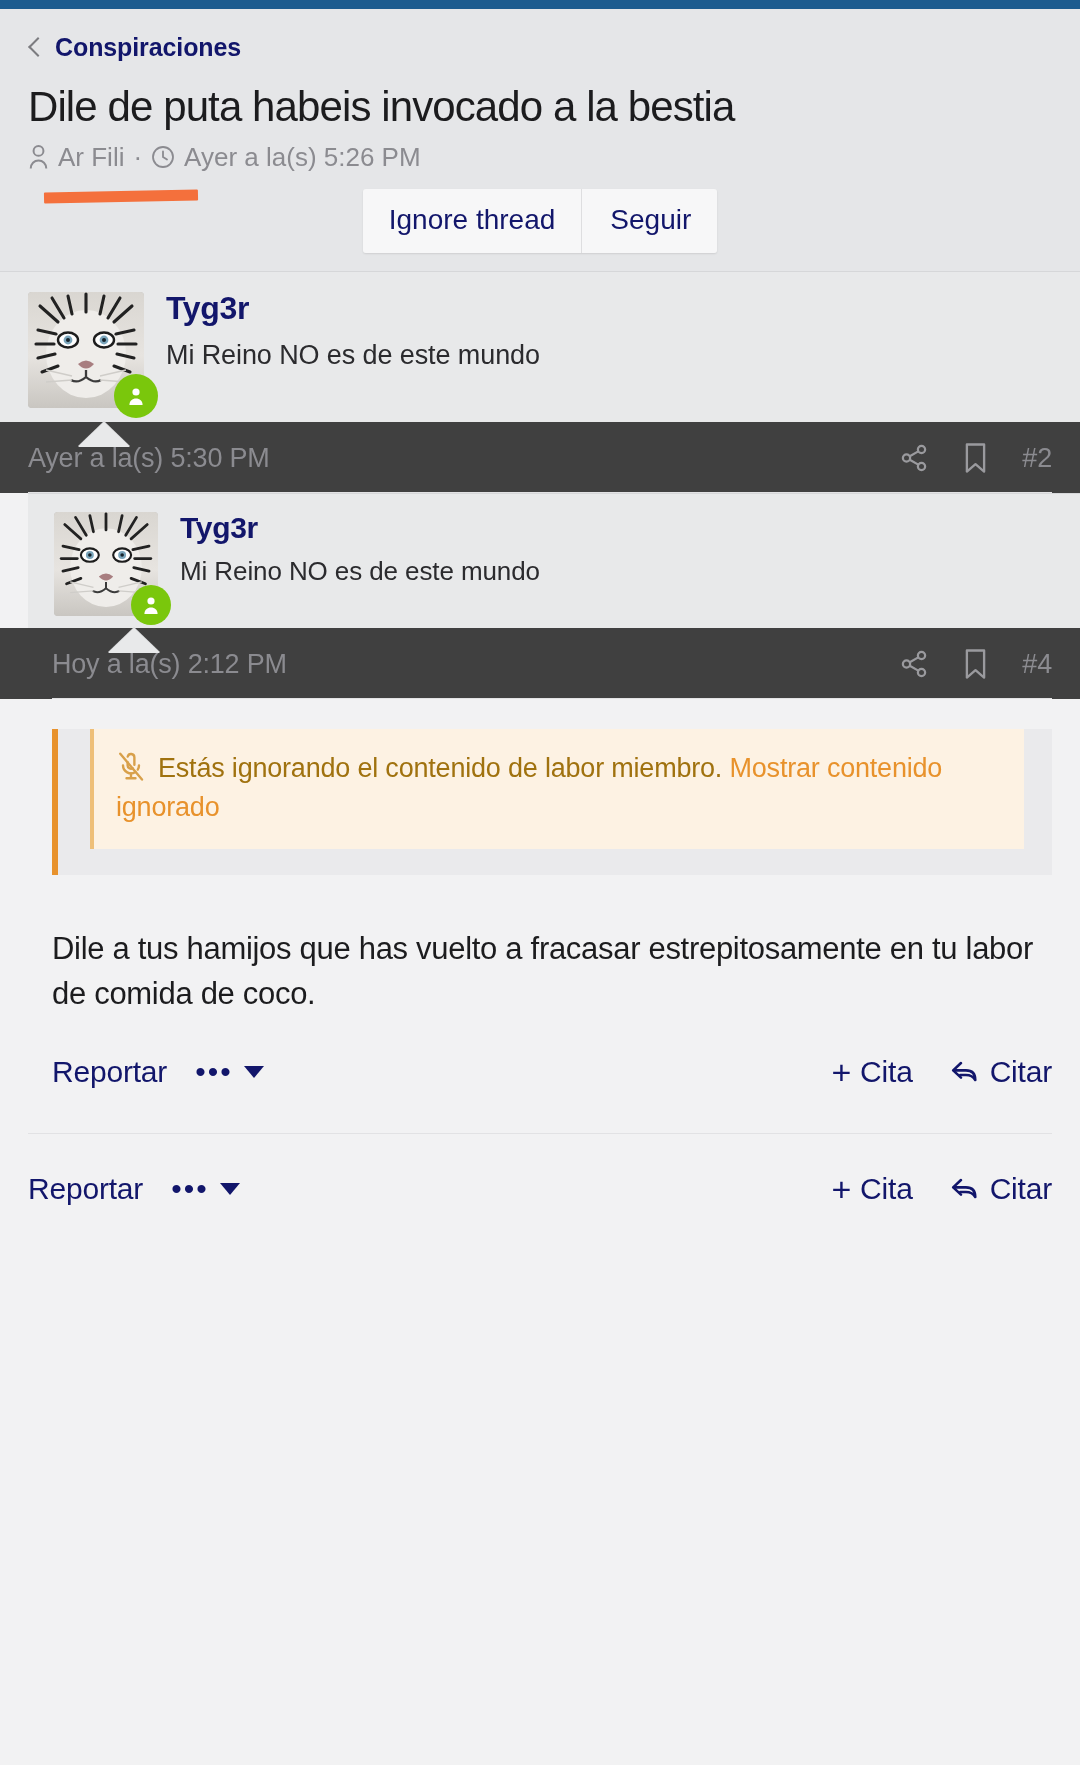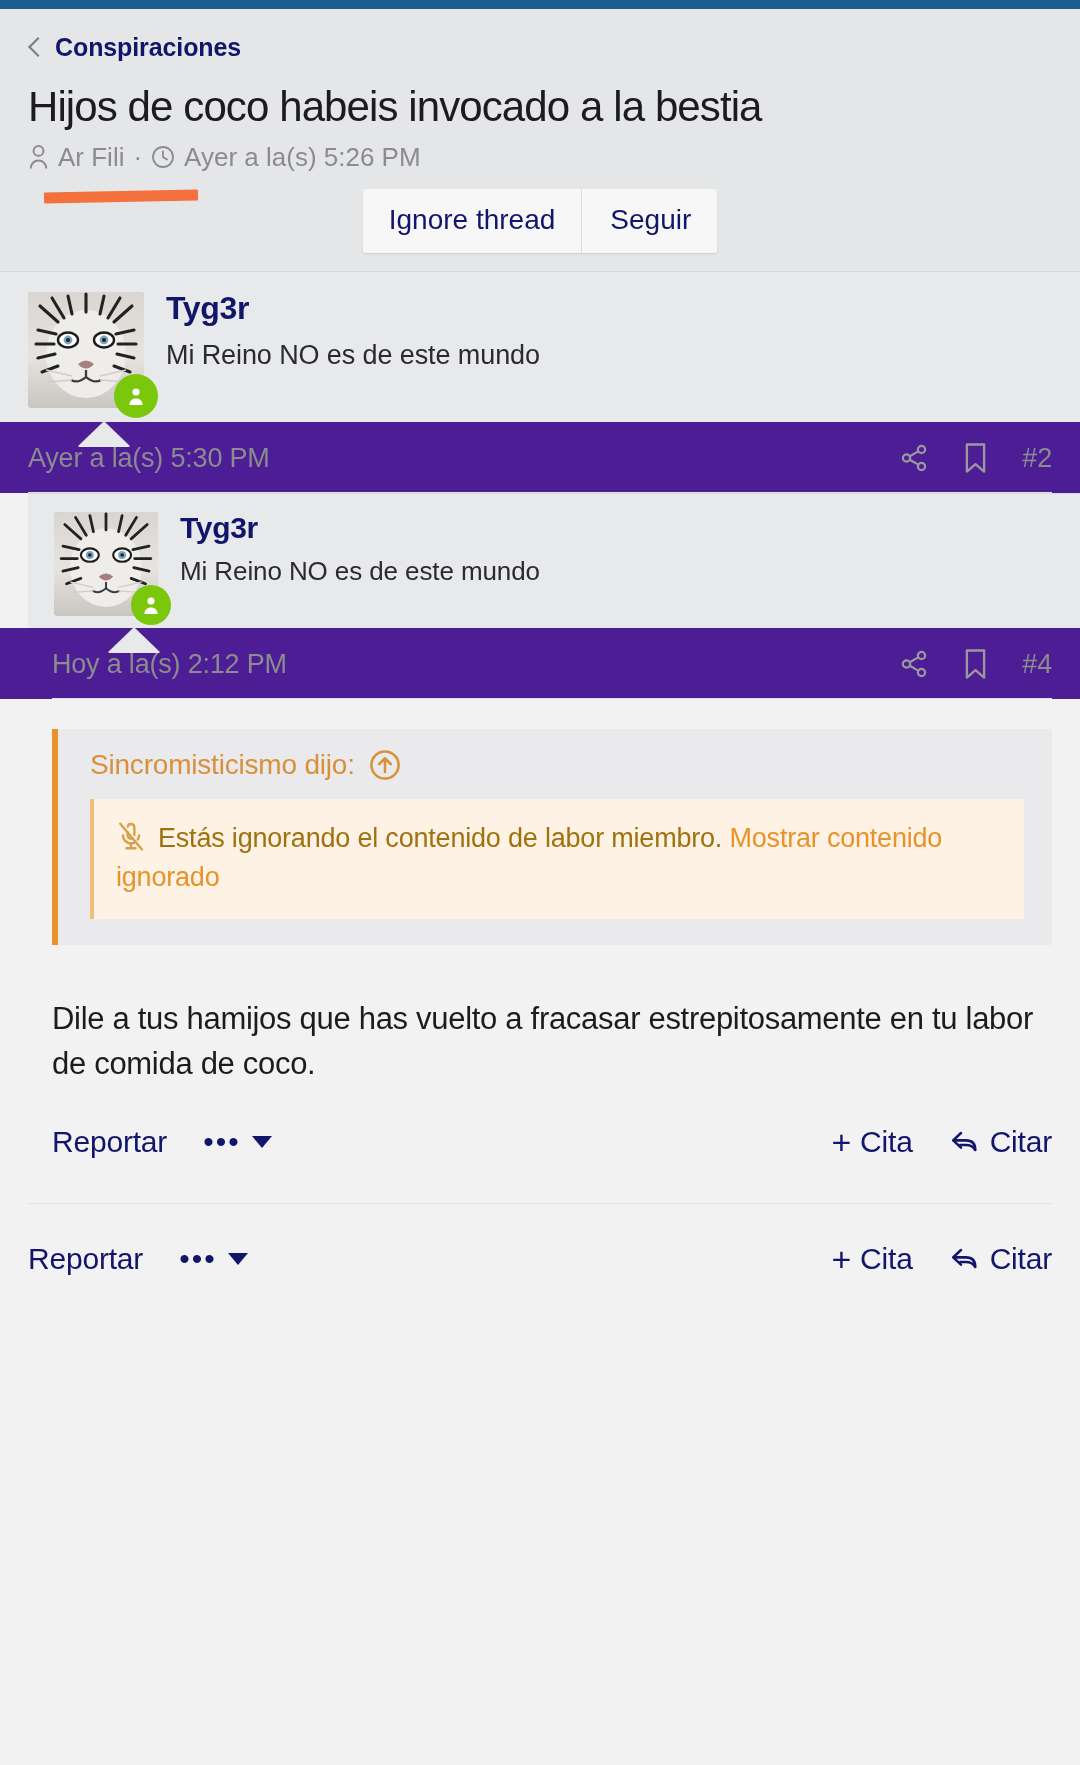--- a/index.html
+++ b/index.html
@@ -174,21 +174,21 @@
     width: 0; height: 0;
     border-left: 26px solid transparent;
     border-right: 26px solid transparent;
     border-bottom: 25px solid #e8e9ea;
     filter: drop-shadow(0 -1px 0 #d6d7d9);
   }
   .tail.nested::after { left: 108px; }
 
   
   .post-meta {
-    background: #4c1d95;
+    background: #404040;
     padding: 0 28px;
   }
   .post-meta.nested { padding-left: 52px; }
   .post-meta-inner {
     display: flex;
     align-items: center;
     justify-content: space-between;
     padding: 20px 0 18px 0;
     border-bottom: 1px solid #e2e2e4;
   }
@@ -254,21 +254,21 @@
 
   
   .action-row {
     display: flex;
     align-items: center;
     justify-content: space-between;
     margin-top: 38px;
     padding-bottom: 44px;
   }
   .action-left, .action-right { display: flex; align-items: center; }
-  .action-left { gap: 36px; }
+  .action-left { gap: 28px; }
   .action-right { gap: 36px; }
   .act {
     color: #12166b;
     font-size: 30px;
     background: none; border: none; padding: 0;
     cursor: pointer;
     font-family: "Liberation Sans", sans-serif;
     display: inline-flex;
     align-items: center;
     gap: 9px;
@@ -295,21 +295,21 @@
 
 <div class="topbar"></div>
 
 <div class="thread-header">
 
   <div class="breadcrumb">
     <span class="chev-back"></span>
     <span class="breadcrumb-link">Conspiraciones</span>
   </div>
 
-  <div class="thread-title">Hijos de coco habeis invocado a la bestia</div>
+  <div class="thread-title">Dile de puta habeis invocado a la bestia</div>
 
   <div class="thread-meta">
     <span class="meta-piece">
       <svg class="icon-user" viewBox="0 0 20 24">
         <circle cx="10" cy="6.2" r="4.7" fill="none" stroke="#8b8b90" stroke-width="1.9"></circle>
         <path d="M2.6 23c0-4.6 3.3-7.6 7.4-7.6s7.4 3 7.4 7.6" fill="none" stroke="#8b8b90" stroke-width="1.9"></path>
       </svg>
       <span>Ar Fili</span>
     </span>
     <span class="meta-sep">·</span>
@@ -493,27 +493,20 @@
         </svg>
       </button>
       <span class="post-num">#4</span>
     </span>
   </div>
 </div>
 
 <div class="post-body nested">
 
   <div class="quote-block">
-    <div class="quote-head">
-      <span>Sincromisticismo dijo:</span>
-      <svg class="icon-uparrow-circle" viewBox="0 0 24 24">
-        <circle cx="12" cy="12" r="10.2" fill="none" stroke="#d8913a" stroke-width="1.9"></circle>
-        <path d="M12 17.2V7.4 M7.6 11.4 12 6.9 16.4 11.4" fill="none" stroke="#d8913a" stroke-width="1.9" stroke-linecap="round" stroke-linejoin="round"></path>
-      </svg>
-    </div>
     <div class="ignore-notice">
       <svg class="icon-mic-off" viewBox="0 0 24 26">
         <path d="M9.4 4.6a2.7 2.7 0 0 1 5.3.6v6.1" fill="none" stroke="#d8a04a" stroke-width="1.9" stroke-linecap="round"></path>
         <path d="M9.3 9.1v2.6a2.7 2.7 0 0 0 4.1 2.3" fill="none" stroke="#d8a04a" stroke-width="1.9" stroke-linecap="round"></path>
         <path d="M5.6 11.7a6.4 6.4 0 0 0 9.9 5.3 M18.4 11.7a6.4 6.4 0 0 1-1 3.4" fill="none" stroke="#d8a04a" stroke-width="1.9" stroke-linecap="round"></path>
         <path d="M12 18.2V22 M8.4 22h7.2" fill="none" stroke="#d8a04a" stroke-width="1.9" stroke-linecap="round"></path>
         <path d="M3.4 2.4 20.8 23" stroke="#d8a04a" stroke-width="1.9" stroke-linecap="round"></path>
       </svg><span>Estás ignorando el contenido de labor miembro.</span>
       <span class="ignore-link">Mostrar contenido ignorado</span>
     </div>

